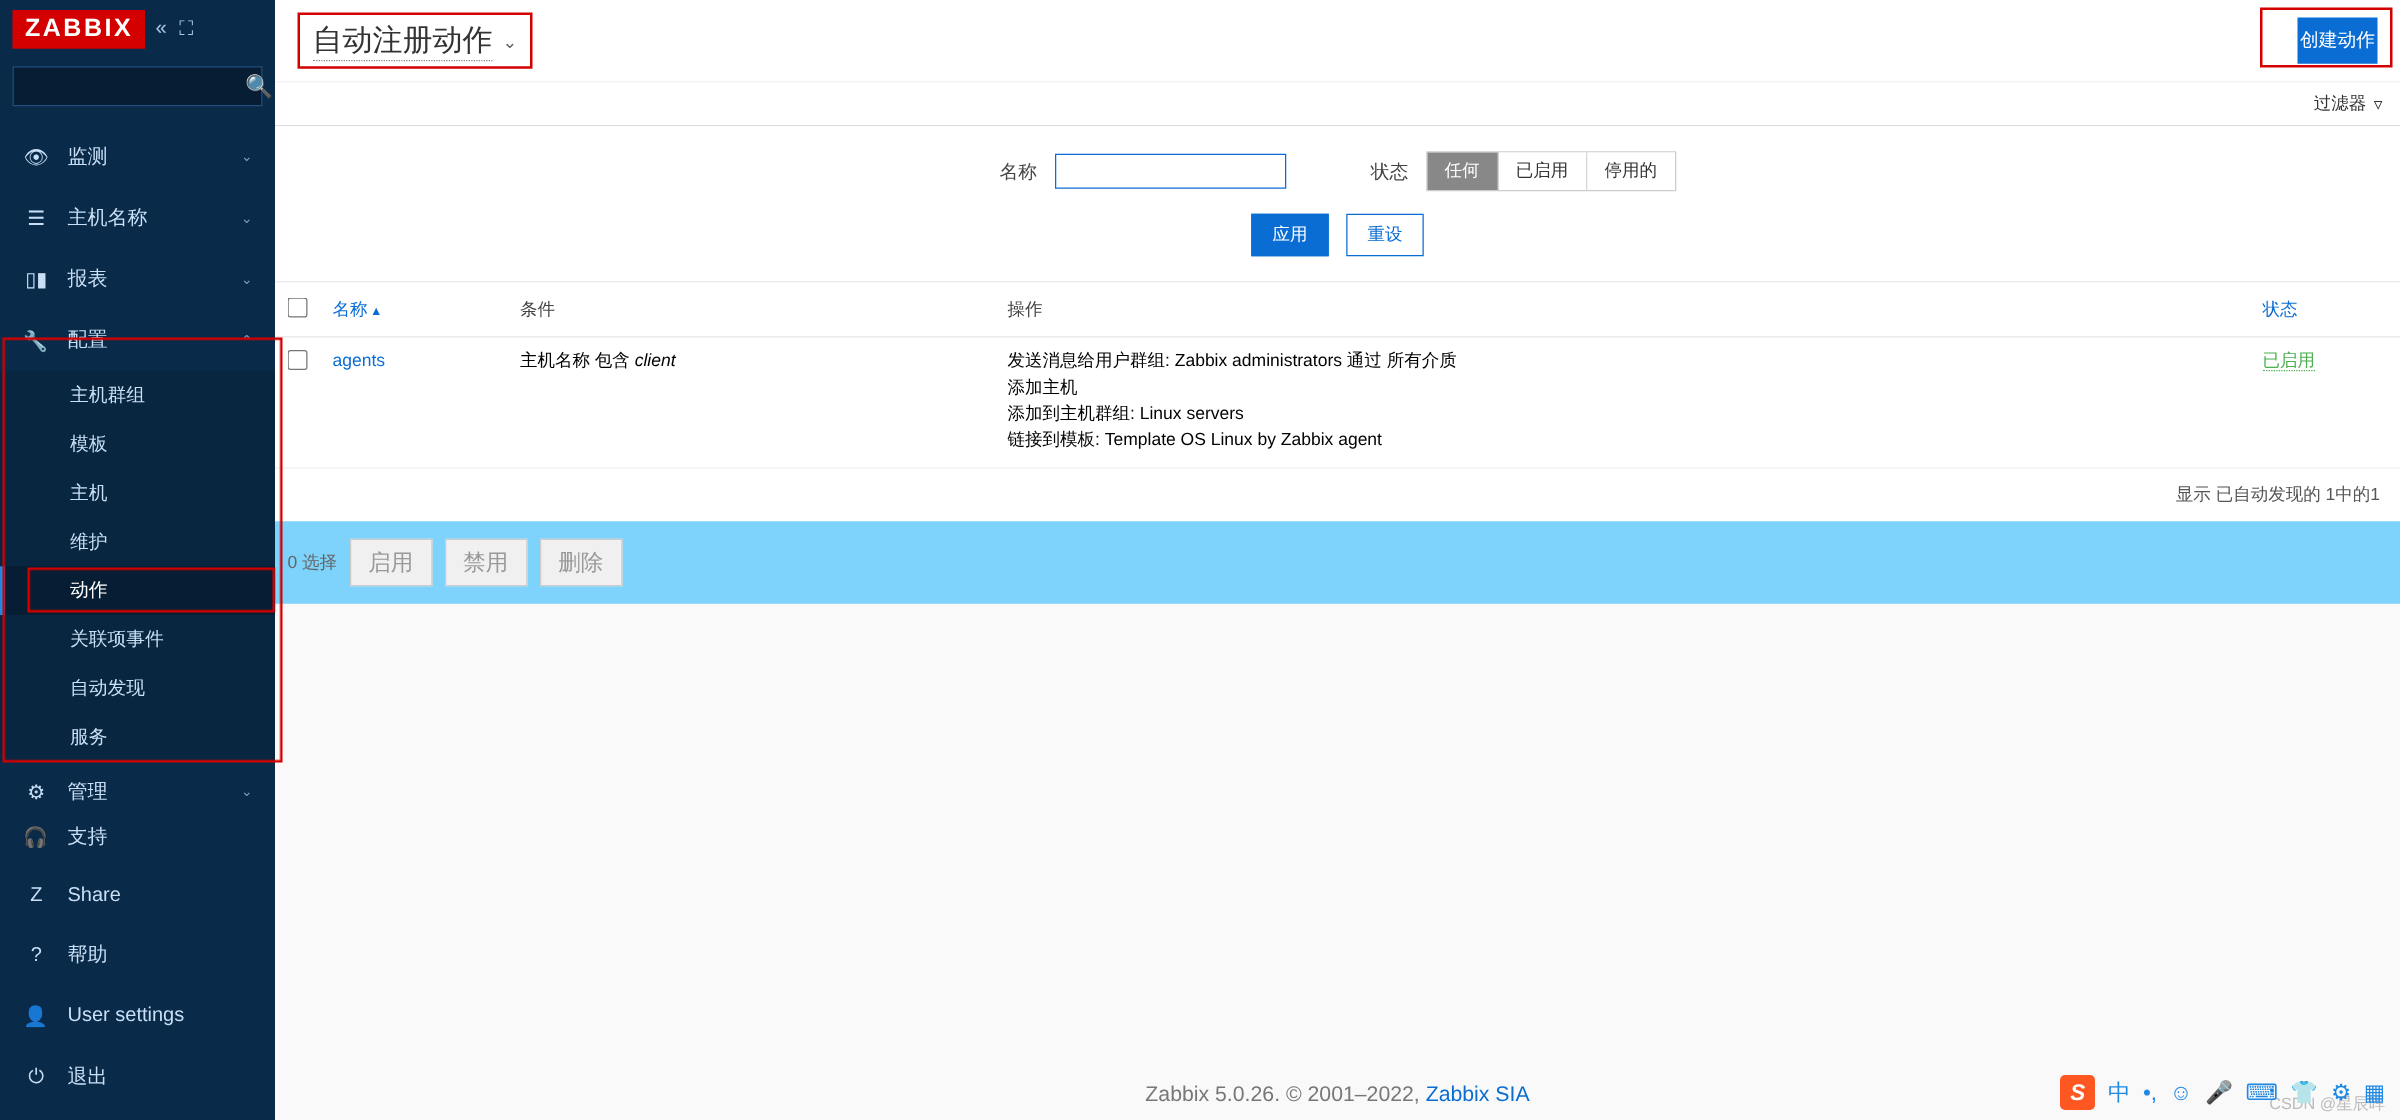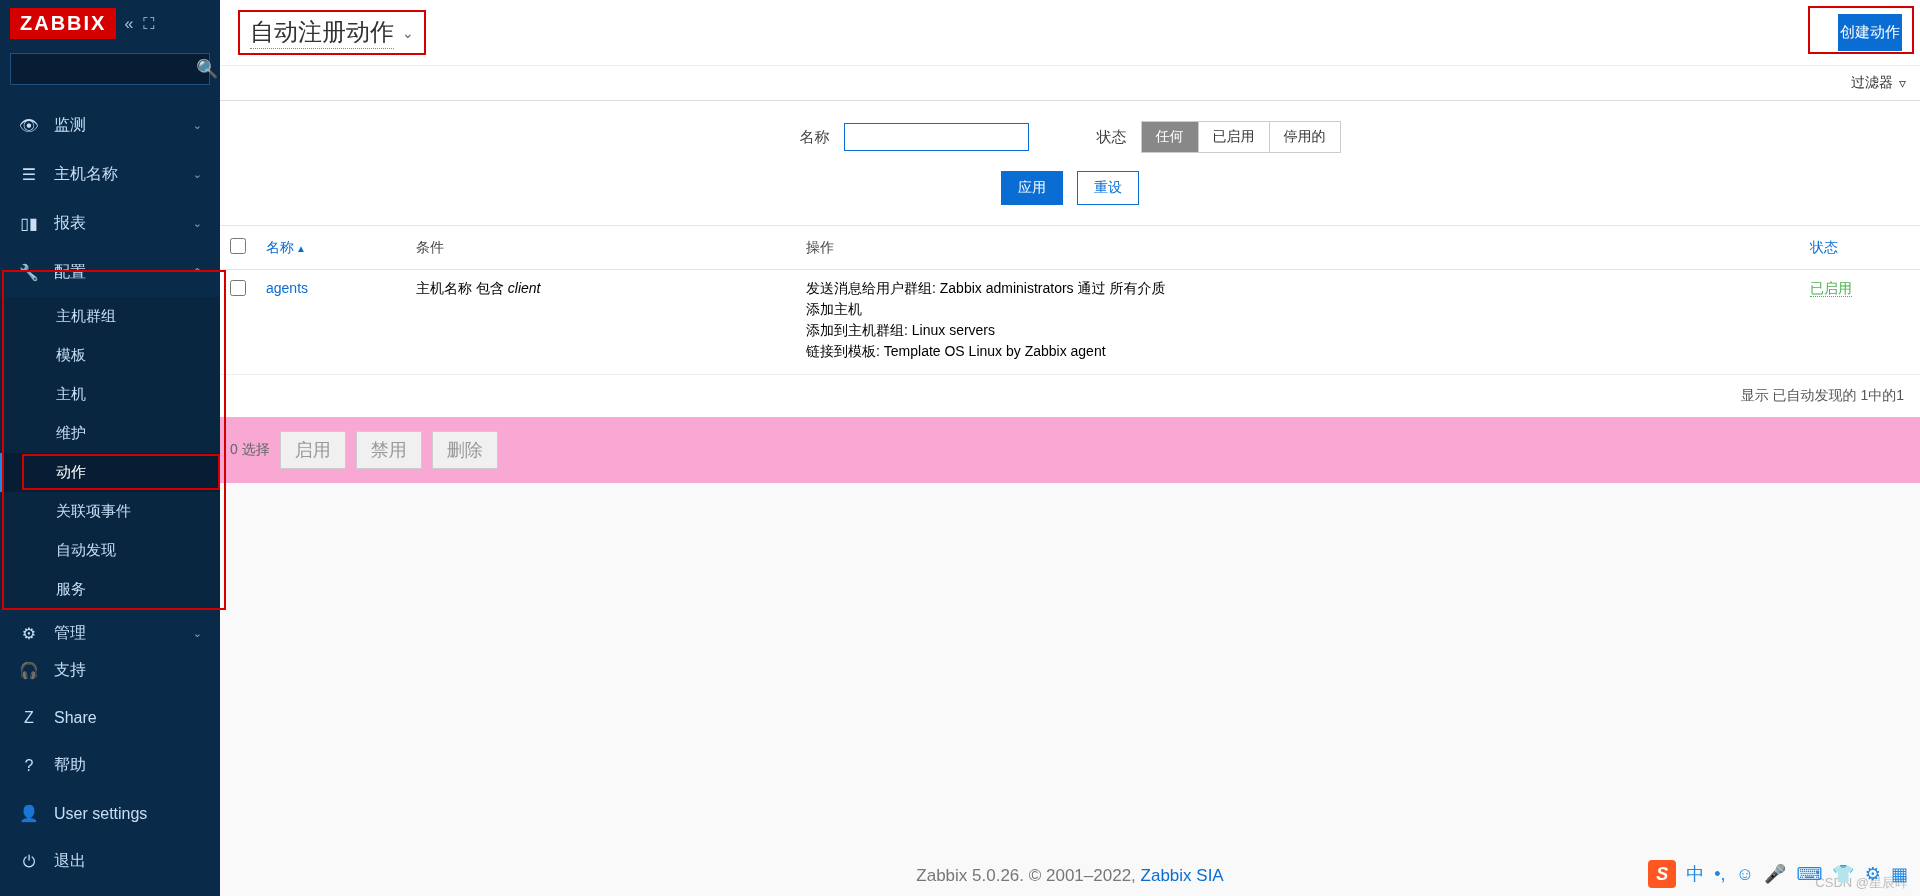--- a/index.html
+++ b/index.html
@@ -49,21 +49,21 @@
 th{text-align:left;padding:12px 10px;font-weight:normal;font-size:14px;color:#444;border-bottom:1px solid #e5e5e5}
 th.link{color:#0a6dd4;cursor:pointer}
 td{padding:10px;font-size:14px;vertical-align:top;border-bottom:1px solid #eee}
 .cb{width:16px;height:16px}
 .link-cell{color:#0a6dd4;cursor:pointer}
 .italic{font-style:italic}
 .op-line{margin-bottom:3px}
 .op-bold{font-weight:normal}
 .status-enabled{color:#4caf50;border-bottom:1px dotted #4caf50;cursor:pointer}
 .table-footer{text-align:right;padding:12px 16px;color:#555;font-size:14px;background:#fff}
-.bulk-row{padding:14px 10px;display:flex;align-items:center;gap:10px;background:#f9a8d4}
+.bulk-row{padding:14px 10px;display:flex;align-items:center;gap:10px;background:#7dd3fc}
 .bulk-txt{color:#666;font-size:14px}
 .bulk-btn{padding:6px 14px;border:1px solid #ccc;background:#f0f0f0;color:#999;font-size:18px;cursor:not-allowed}
 .footer{position:absolute;bottom:10px;left:0;right:0;text-align:center;font-size:17px;color:#777}
 .footer a{color:#0a6dd4}
 .watermark{position:absolute;bottom:4px;right:12px;font-size:13px;color:#bbb}
 .ime-bar{position:absolute;bottom:4px;right:4px;display:flex;align-items:center;gap:10px;padding:4px 8px;z-index:50}
 .ime-logo{width:28px;height:28px;background:#ff5722;border-radius:4px;color:#fff;display:flex;align-items:center;justify-content:center;font-weight:bold;font-size:18px;font-style:italic}
 .ime-icon{color:#1e88e5;font-size:18px}
 .sort-arrow{font-size:10px;margin-left:2px}
 </style>

